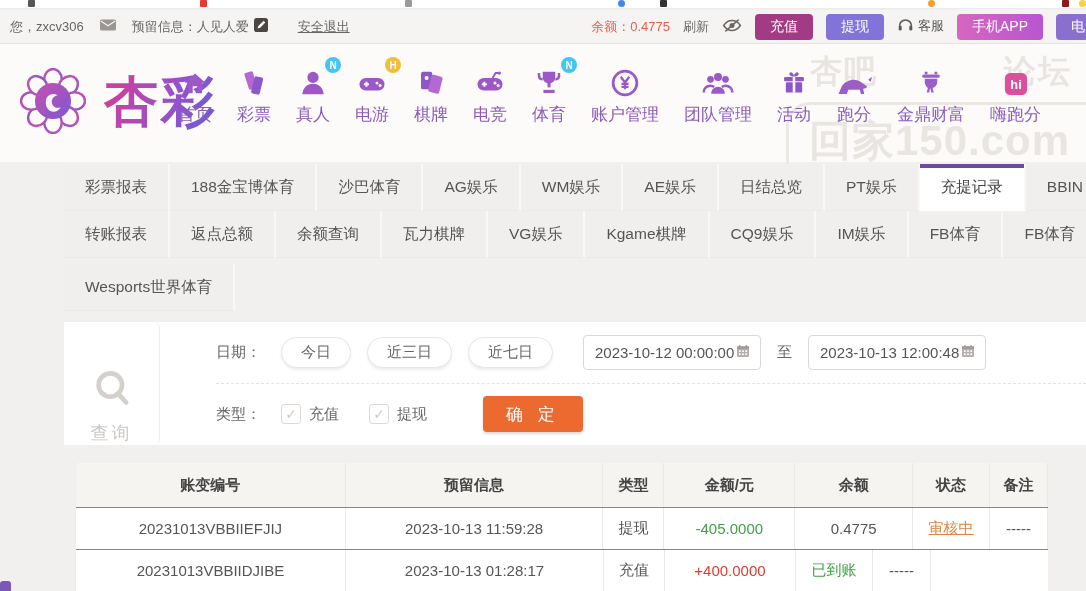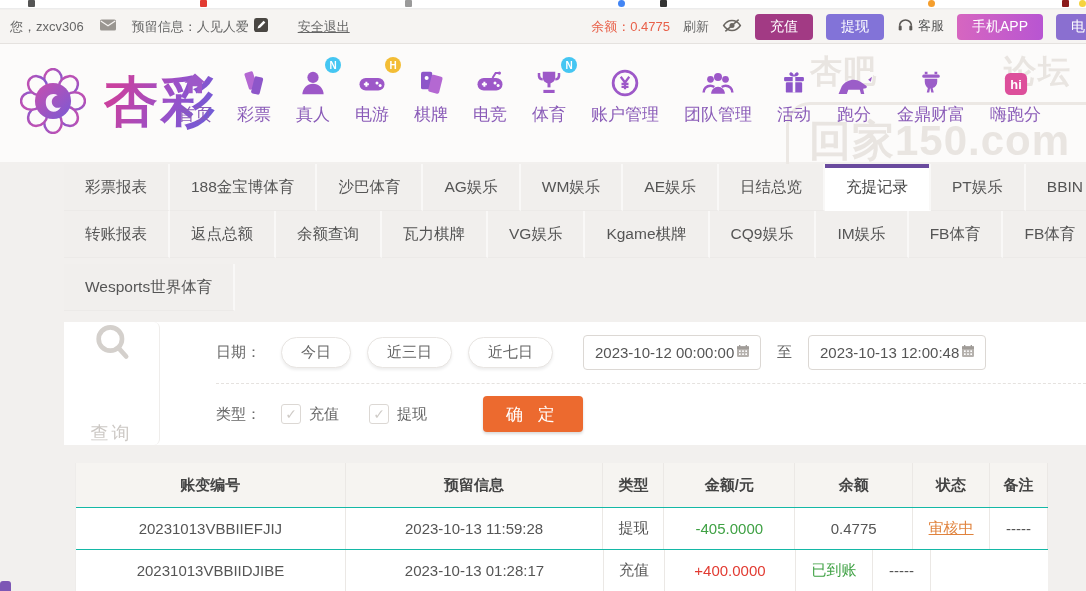--- a/index.html
+++ b/index.html
@@ -51,21 +51,21 @@
   .trow.gap { margin-top:6px; }
   .tab { height:47px; display:flex; align-items:center; padding:0 21px; background:#f1efed;
          border-right:2px solid #f9f8f7; border-bottom:1px solid #eceae8; font-size:15.5px; color:#555;
          cursor:pointer; position:relative; white-space:nowrap; }
   .tab.active { background:#fff; color:#444; border-bottom-color:#fff; }
   .tab.active::before { content:""; position:absolute; top:0; left:0; right:0; height:4px; background:#6a4b9e; }
 
   
   .filter { position:absolute; left:64px; top:322px; right:0; height:123px; background:#fff; display:flex; }
   .querycol { width:96px; border-right:1px solid #efedeb; display:flex; flex-direction:column;
-              align-items:center; justify-content:space-between; gap:5px; color:#ccc8c4;border-radius:6px; }
+              align-items:center; justify-content:flex-end; gap:5px; color:#ccc8c4;border-radius:6px; }
   .qlabel { font-size:18px; letter-spacing:3px; }
   .fmain { flex:1; display:flex; flex-direction:column; padding-left:56px; }
   .frow { height:61px; display:flex; align-items:center; gap:16px; }
   .frow + .frow { border-top:1px dashed #e5e2df; }
   .flabel { font-size:15px; color:#666; margin-right:4px; }
   .pill { height:31px; padding:0 19px; border-radius:16px; background:#fff; border:1px solid #e8e5e2;
           box-shadow:0 2px 3px rgba(0,0,0,.07); font-size:15px; color:#666; display:flex; align-items:center; cursor:pointer; }
   .dateinput { height:35px; width:178px; border:1px solid #dcd8d4; border-radius:4px; background:#fff;
                display:flex; align-items:center; justify-content:space-between; padding:0 9px 0 11px;
                font-size:15px; color:#555; cursor:text; }
@@ -335,22 +335,22 @@
 
   <div class="tabs">
     <div class="trow">
         <div class="tab">彩票报表</div>
         <div class="tab">188金宝博体育</div>
         <div class="tab">沙巴体育</div>
         <div class="tab">AG娱乐</div>
         <div class="tab">WM娱乐</div>
         <div class="tab">AE娱乐</div>
         <div class="tab">日结总览</div>
+        <div class="tab">PT娱乐</div>
         <div class="tab active">充提记录</div>
-        <div class="tab">PT娱乐</div>
         <div class="tab">BBIN</div>
       </div>
     <div class="trow">
         <div class="tab">转账报表</div>
         <div class="tab">返点总额</div>
         <div class="tab">余额查询</div>
         <div class="tab">瓦力棋牌</div>
         <div class="tab">VG娱乐</div>
         <div class="tab">Kgame棋牌</div>
         <div class="tab">CQ9娱乐</div>

